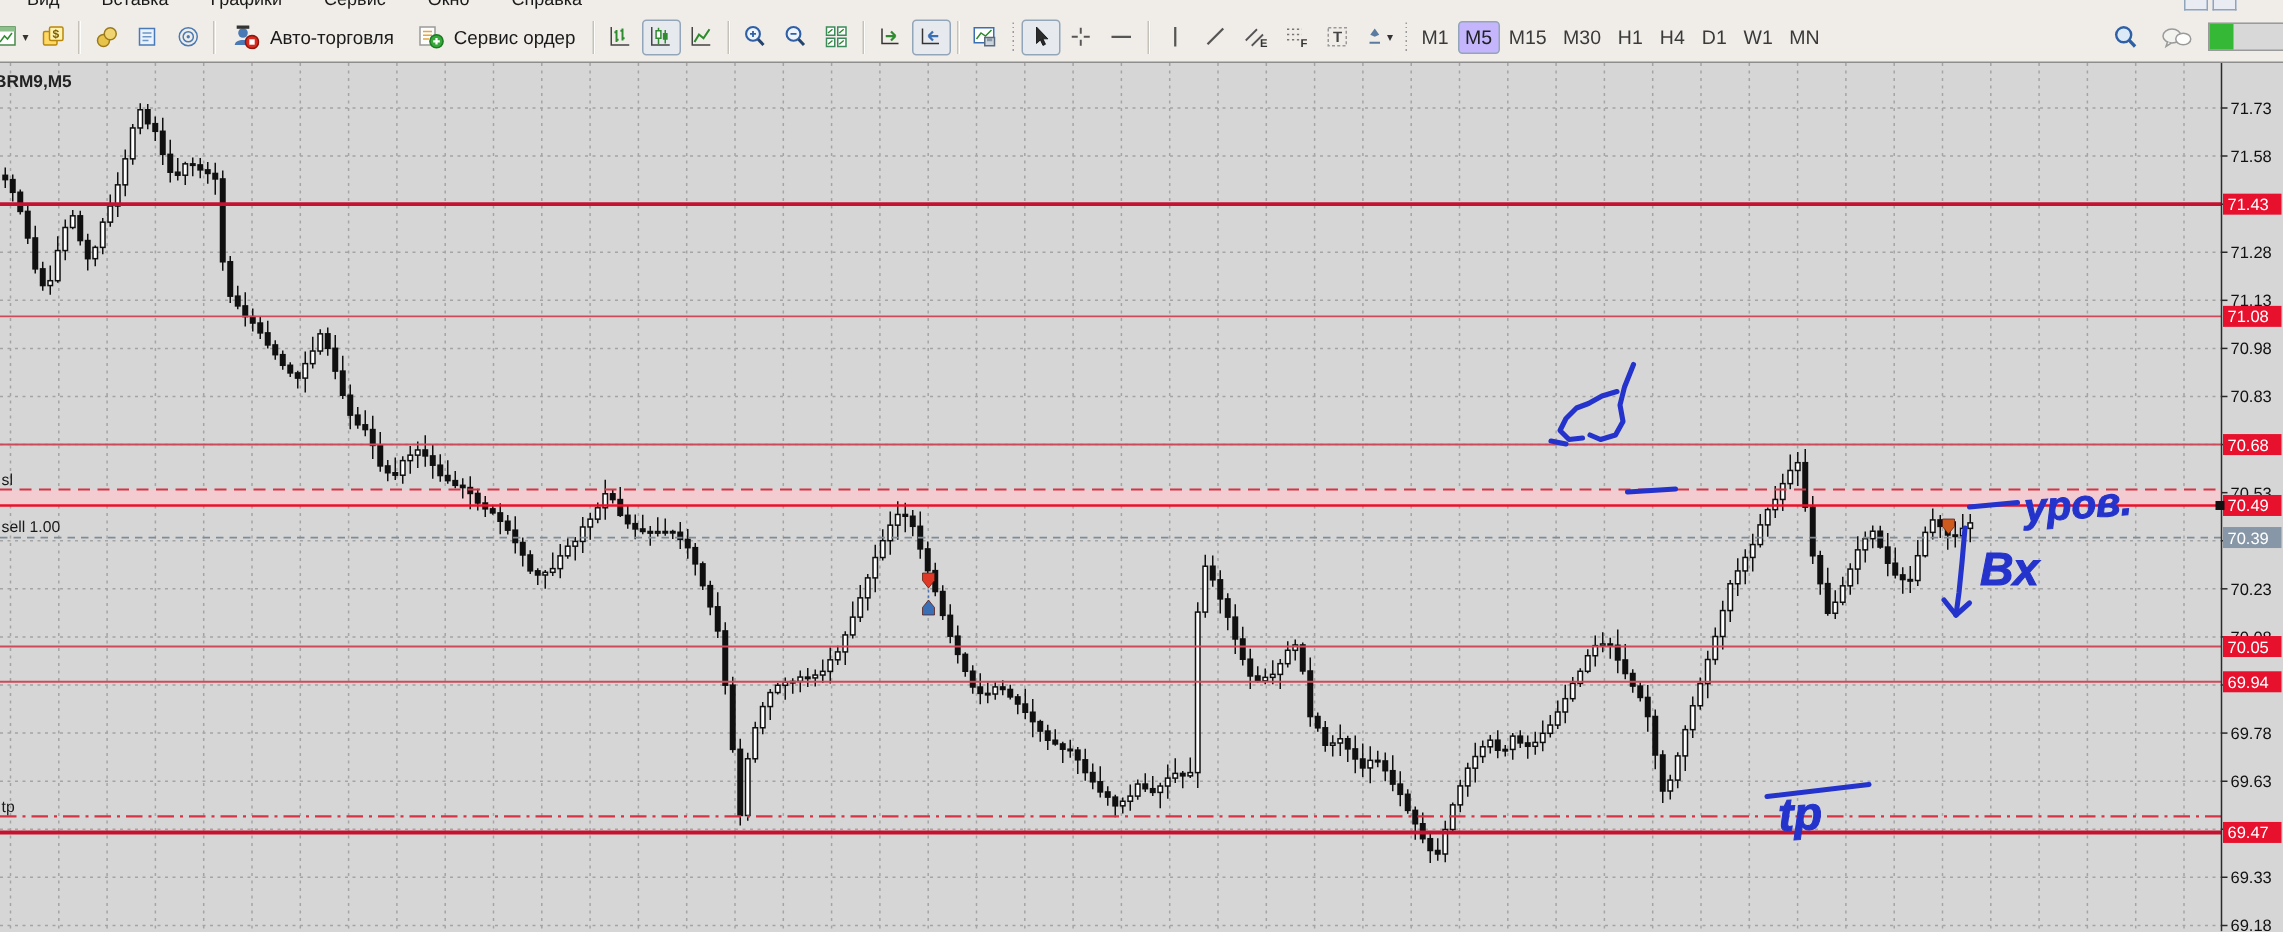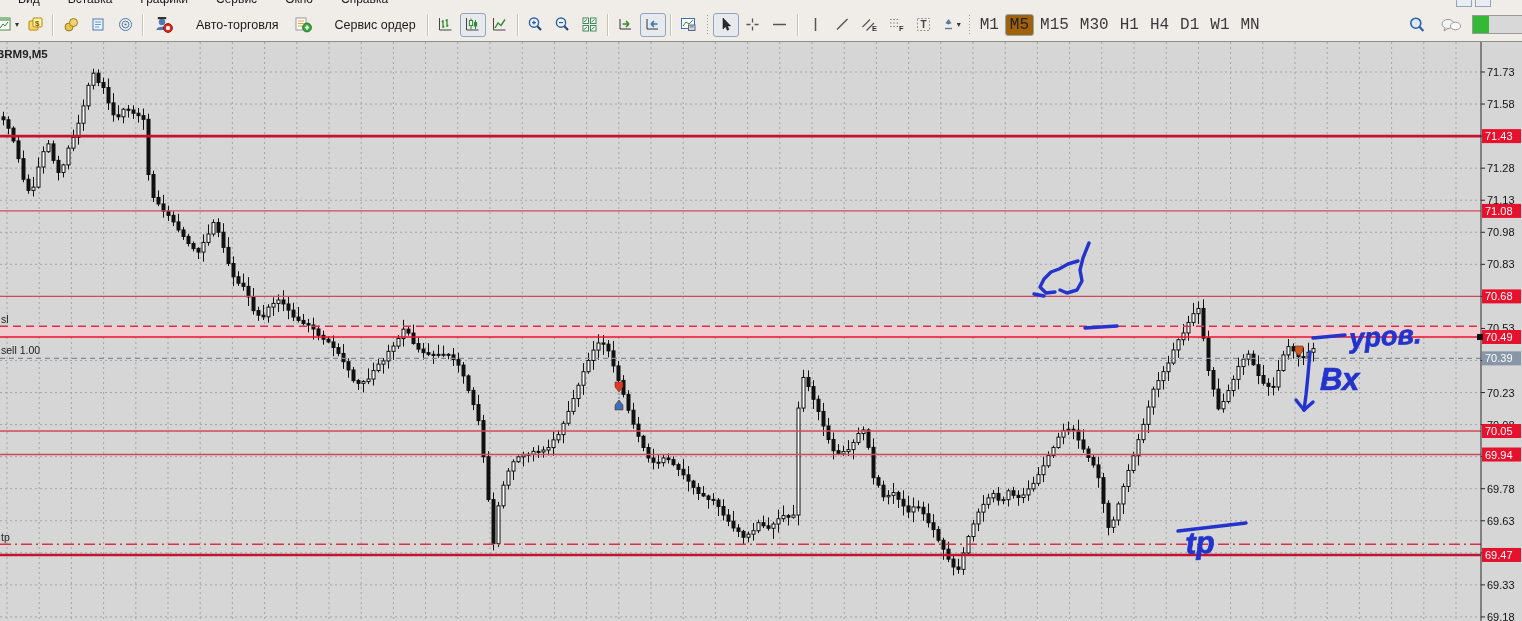--- a/index.html
+++ b/index.html
@@ -10,29 +10,29 @@
   .menubar .inner{margin-top:-9px;display:flex;gap:28px;padding-left:18px;
       font-size:12px;line-height:16px;color:#1a1a1a;white-space:nowrap}
   .menubar .inner span{cursor:default}
   
   .toolbar{height:33px;background:#f0ede8;border-bottom:1px solid #8e8e8e;
       display:flex;align-items:center;padding:0 2px;gap:1px;overflow:hidden;white-space:nowrap}
   .tb{min-width:26px;height:24px;display:inline-flex;align-items:center;justify-content:center;
       background:transparent;border:1px solid transparent;padding:0;font-family:inherit}
   .tb.pressed{background:#e6eaef;border:1px solid #93a5b8;border-radius:3px}
   .tb.textbtn{width:auto;padding:0 6px;gap:4px;font-size:12.5px;color:#1a1a1a}
-  .tb .lbl{margin-left:19px}
+  .tb .lbl{margin-left:3px}
   .tb .dd{font-size:8px;color:#333;margin-left:1px}
   .sep{width:1px;height:22px;background:#c6c2ba;border-right:1px solid #fdfdfb;margin:0 3px}
   .dotsep{width:3px;height:20px;margin:0 3px;
       background-image:repeating-linear-gradient(#9a9a9a 0 1px,transparent 1px 3px);
       background-size:1px 100%;background-repeat:no-repeat;background-position:center}
-  .tf{min-width:27px;height:22px;font-size:16px;color:#3a3a3a;background:transparent;
-      border:1px solid transparent;padding:0 4px;font-family:Liberation Mono, monospace}
-  .tf.pressed{background:#a16207;border:1px solid #93a5b8;border-radius:3px;color:#222}
+  .tf{min-width:27px;height:22px;font-size:13px;color:#3a3a3a;background:transparent;
+      border:1px solid transparent;padding:0 4px;font-family:Liberation Sans, sans-serif}
+  .tf.pressed{background:#c4b5fd;border:1px solid #93a5b8;border-radius:3px;color:#222}
   .rightgrp{margin-left:auto;display:flex;align-items:center;gap:8px}
   .progress{width:52px;height:17px;border:1px solid #9a9a9a;background:#d8d8d8;margin-right:-6px}
   .progress .fill{height:100%;background:#35b835}
   
   .winbtn{position:absolute;top:0;width:14px;height:6px;border:1px solid #90a4bc;
       border-top:none;background:#e9edf3;z-index:20}
   
   #chartwrap{position:absolute;left:0;top:42px;width:1522px;height:579px;background:#d6d6d6}
   svg text{font-family:"Liberation Sans",sans-serif}
 </style>

